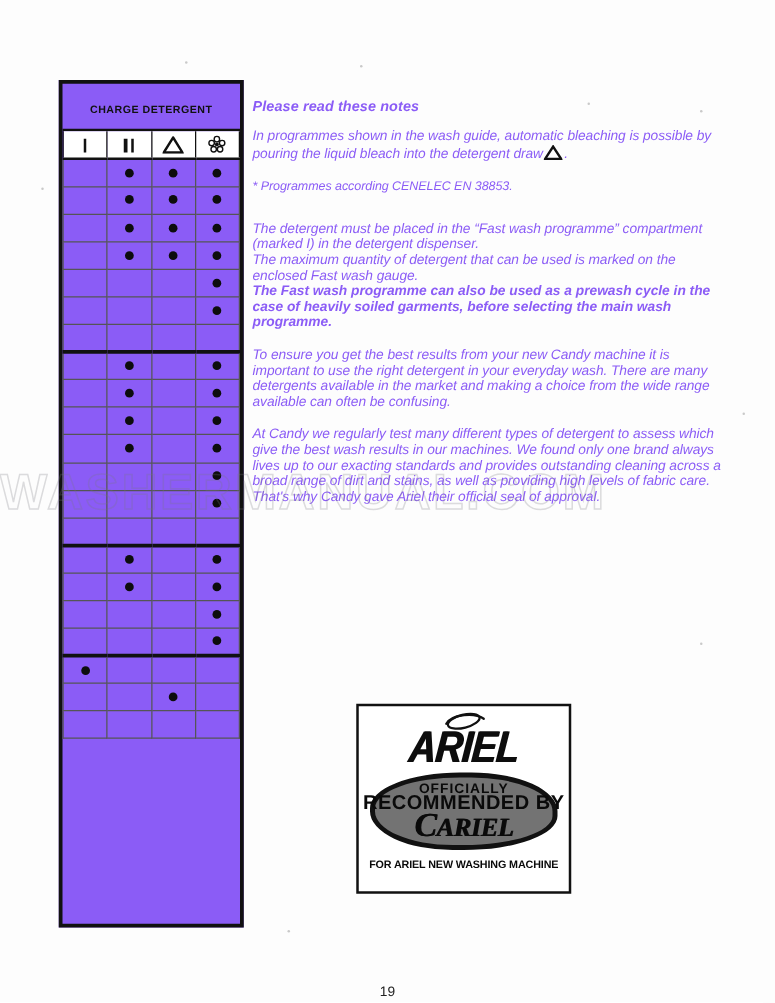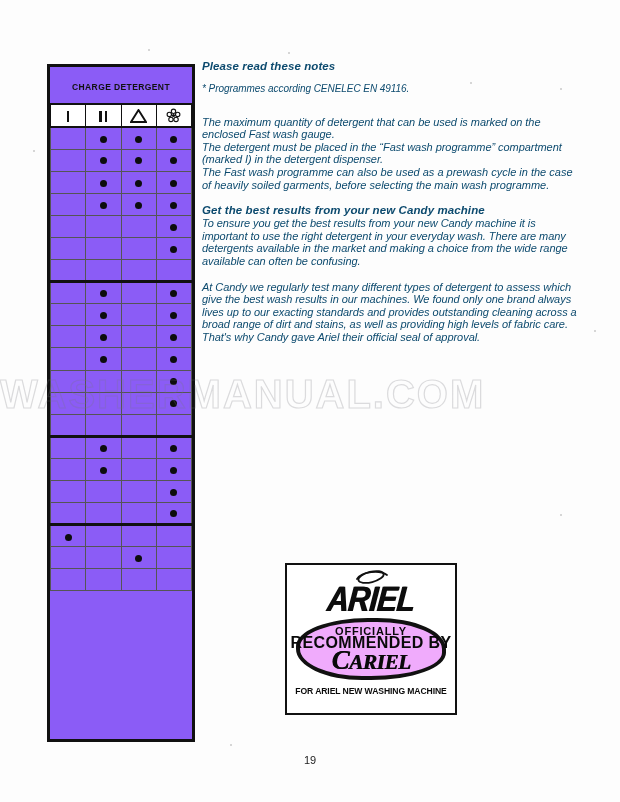--- a/index.html
+++ b/index.html
@@ -109,25 +109,25 @@
   }
   .sym-bar + .sym-bar { margin-left: 2.6px; }
 
   .sym-tri svg { display: block; margin: 0 auto; }
   .sym-flower svg { display: block; margin: 0 auto; }
 
   
   .notes {
     position: absolute;
     left: 202px;
-    top: 60px;
+    top: 80px;
     width: 382px;
     z-index: 3;
     font-family: "Liberation Sans", sans-serif;
-    color: #0c4a6e;
+    color: #8b5cf6;
   }
   .h-bold-italic {
     font-size: 11.5px;
     font-weight: bold;
     font-style: italic;
     margin: 0 0 11px 0;
     letter-spacing: 0.1px;
   }
   p.it {
     font-size: 11px;
@@ -137,21 +137,21 @@
     letter-spacing: -0.05px;
   }
   p.it.small {
     font-size: 10px;
     margin-bottom: 20px;
   }
   p.it.tight { margin-bottom: 0; }
   p.bold-it {
     font-size: 11px;
     font-style: italic;
-    font-weight: normal;
+    font-weight: bold;
     line-height: 12.6px;
     margin: 0 0 13px 0;
   }
 
   .sec-head {
     display: flex;
     align-items: center;
     gap: 3px;
     margin-bottom: 1px;
   }
@@ -210,21 +210,21 @@
     margin-top: -1px;
     text-shadow: 1px 0 0 #0d0d0d;
   }
   .blob {
     position: relative;
     margin-top: 5px;
     width: 150px;
     height: 62px;
     border: 4px solid #111;
     border-radius: 48% 46% 50% 44% / 46% 50% 44% 50%;
-    background: #f0abfc;
+    background: #737373;
     display: flex;
     flex-direction: column;
     align-items: center;
     justify-content: center;
     box-sizing: border-box;
   }
   .blob-l1 {
     font-size: 11px;
     font-weight: bold;
     letter-spacing: 0.8px;
@@ -253,21 +253,21 @@
     font-size: 8.6px;
     font-weight: bold;
     letter-spacing: -0.1px;
     white-space: nowrap;
   }
 
   
   .page-num {
     position: absolute;
     left: 0;
-    top: 754px;
+    top: 788px;
     width: 620px;
     text-align: center;
     font-size: 11px;
     color: #222;
     z-index: 3;
   }
 
   
   .speck {
     position: absolute;
@@ -440,28 +440,32 @@
           </tr>
         </tbody>
     </table>
   </div>
 
   <div class="notes">
 
     <div class="h-bold-italic">Please read these notes</div>
 
 
-
-    <p class="it small">* Programmes according CENELEC EN 49116.</p>
-
+    <p class="it">
+      <span>In programmes shown in the wash guide, automatic bleaching is possible by pouring the liquid bleach into the detergent draw</span><span class="inline-tri"><svg width="15" height="12" viewBox="0 0 17 14" aria-hidden="true">
+            <polygon points="8.5,1.5 16,13 1,13" fill="none" stroke="#111" stroke-width="2.3" stroke-linejoin="miter"></polygon>
+          </svg></span><span>.</span>
+    </p>
+
+    <p class="it small">* Programmes according CENELEC EN 38853.</p>
+
+    <p class="it tight">The detergent must be placed in the “Fast wash programme” compartment (marked I) in the detergent dispenser.</p>
     <p class="it tight">The maximum quantity of detergent that can be used is marked on the enclosed Fast wash gauge.</p>
-    <p class="it tight">The detergent must be placed in the “Fast wash programme” compartment (marked I) in the detergent dispenser.</p>
     <p class="bold-it" style="margin-top:0;">The Fast wash programme can also be used as a prewash cycle in the case of heavily soiled garments, before selecting the main wash programme.</p>
 
-    <div class="h-bold-italic" style="margin-bottom:1px;">Get the best results from your new Candy machine</div>
     <p class="it">To ensure you get the best results from your new Candy machine it is important to use the right detergent in your everyday wash. There are many detergents available in the market and making a choice from the wide range available can often be confusing.</p>
     <p class="it">At Candy we regularly test many different types of detergent to assess which give the best wash results in our machines. We found only one brand always lives up to our exacting standards and provides outstanding cleaning across a broad range of dirt and stains, as well as providing high levels of fabric care. That's why Candy gave Ariel their official seal of approval.</p>
   </div>
 
   <div class="watermark">WASHERMANUAL.COM</div>
 
   <div class="logo-box">
     <div class="logo-inner">
       <div class="ariel-swoosh">
         <svg width="42" height="18" viewBox="0 0 42 18" aria-hidden="true">

